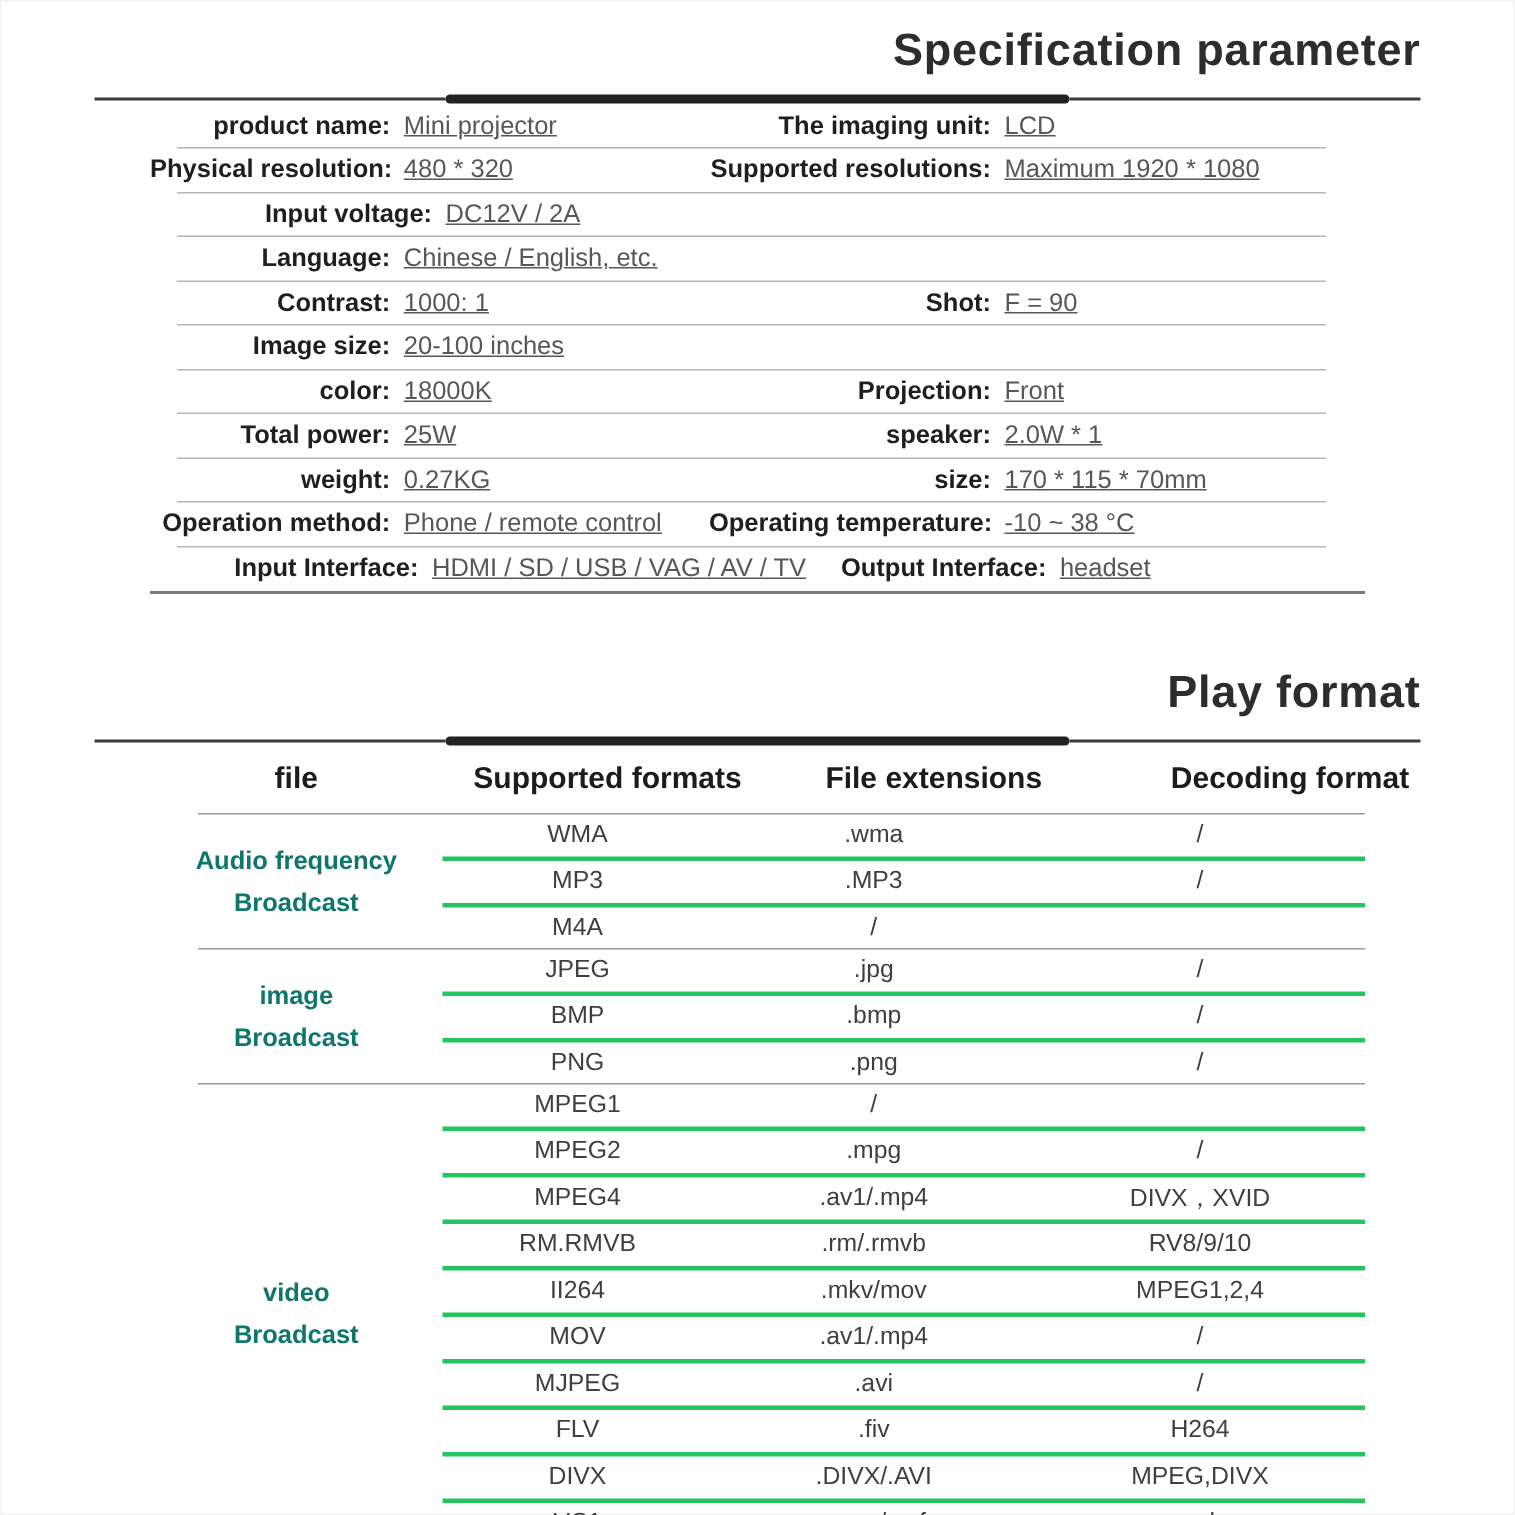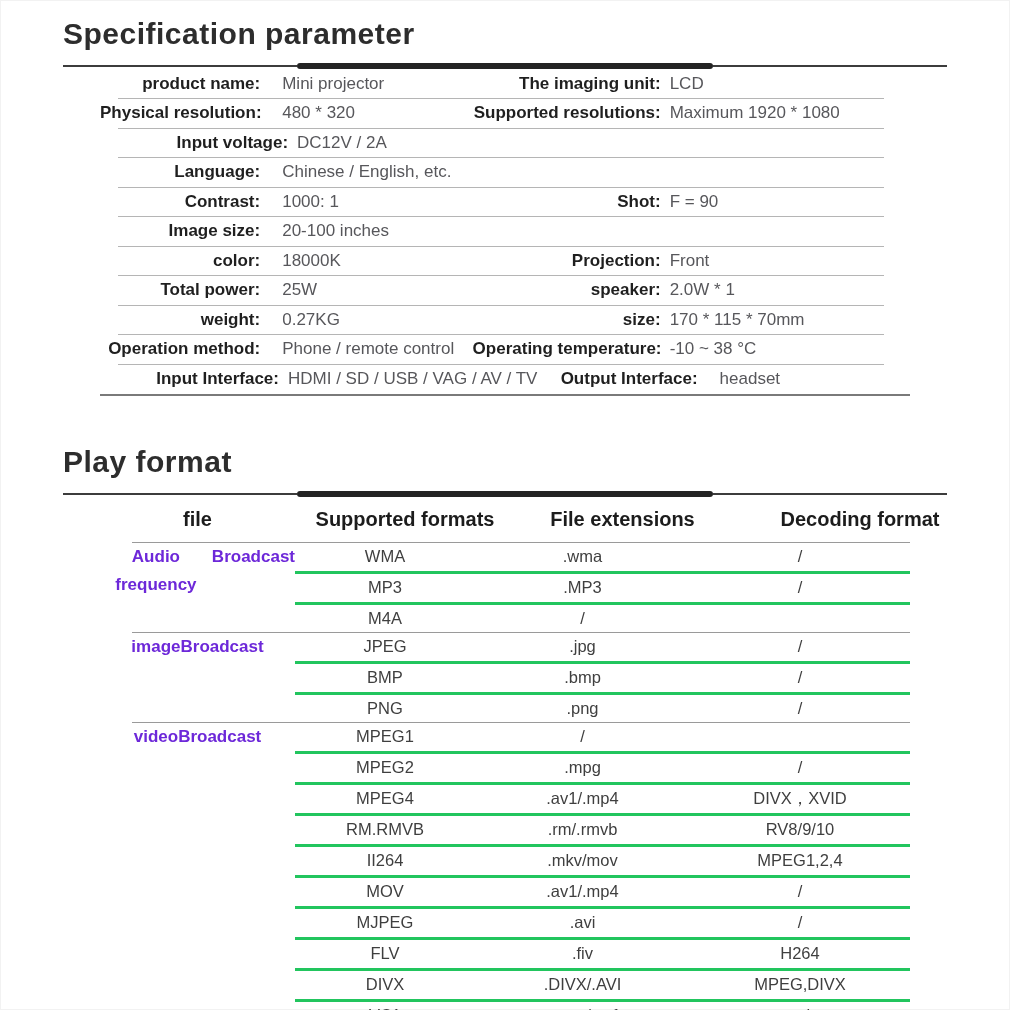--- a/index.html
+++ b/index.html
@@ -5,57 +5,57 @@
   html,body{margin:0;padding:0;}
   body{
     width:1010px;height:1010px;background:#ffffff;
     font-family:"Liberation Sans","DejaVu Sans",sans-serif;
     box-shadow:inset 0 0 0 1px #f2f2f2;
     overflow:hidden;
   }
   .page{width:884px;margin:0 auto;}
   .sec-title{
     margin:0;padding-top:14px;height:40px;line-height:40px;
-    text-align:left;font-size:30px;font-weight:700;color:#2d2d2d;
+    text-align:right;font-size:30px;font-weight:700;color:#2d2d2d;
     letter-spacing:0.5px;
   }
   .sec-title.second{margin-top:32px;}
   .divider{display:flex;align-items:center;height:6px;margin-top:9px;}
   .divider .thin{flex:1;height:2px;background:#3c3c3c;}
   .divider .thick{width:47%;height:6px;background:#232323;border-radius:3px;}
 
   
   .spec-table{margin:0 37px;border-bottom:2px solid #7a7a7a;}
   .spec-row{display:flex;height:29.5px;align-items:center;position:relative;font-size:17px;}
   .spec-row:not(:last-child)::after{
     content:'';position:absolute;left:18px;right:26px;bottom:-0.5px;height:1px;background:#b5b5b5;
   }
   .half{display:flex;align-items:baseline;}
-  .half.left{width:46%;gap:13px;}
+  .half.left{width:46%;}
   .half.right{width:54%;}
   .lbl{width:43%;text-align:right;font-weight:700;color:#1f1f1f;white-space:nowrap;}
-  .val{padding-left:9px;color:#57575b;white-space:nowrap;}
+  .val{padding-left:9px;color:#57575b;white-space:nowrap;text-decoration:underline;}
 
   
   .play-table{margin:0 37px;border-bottom:2px solid #7a7a7a;}
   .play-header{
     display:grid;grid-template-columns:195px 180px 215px 220px;
     height:46px;align-items:center;text-align:center;
     font-size:20px;font-weight:700;color:#1c1c1c;position:relative;gap:20px;
   }
   .play-header::after{
     content:'';position:absolute;left:32px;right:0;bottom:0;height:1px;background:#9a9a9a;
   }
   .pgroup{display:flex;position:relative;}
   .pgroup:not(:last-child)::after{
     content:'';position:absolute;left:32px;right:0;bottom:0;height:1px;background:#9a9a9a;
   }
   .gfile{
-    width:195px;display:flex;flex-direction:row;justify-content:center;
-    text-align:center;font-size:17px;font-weight:600;color:#6d28d9;line-height:28px;
+    width:195px;display:flex;flex-direction:column;justify-content:center;
+    text-align:center;font-size:17px;font-weight:600;color:#0f766e;line-height:28px;
   }
   .grows{flex:1;}
   .prow{
     display:grid;grid-template-columns:180px 215px 220px;
     height:28px;align-items:center;text-align:center;
     font-size:16.5px;color:#3f3f3f;
   }
   .prow:not(:last-child){border-bottom:3px solid #22c55e;}
 </style>
 </head>

